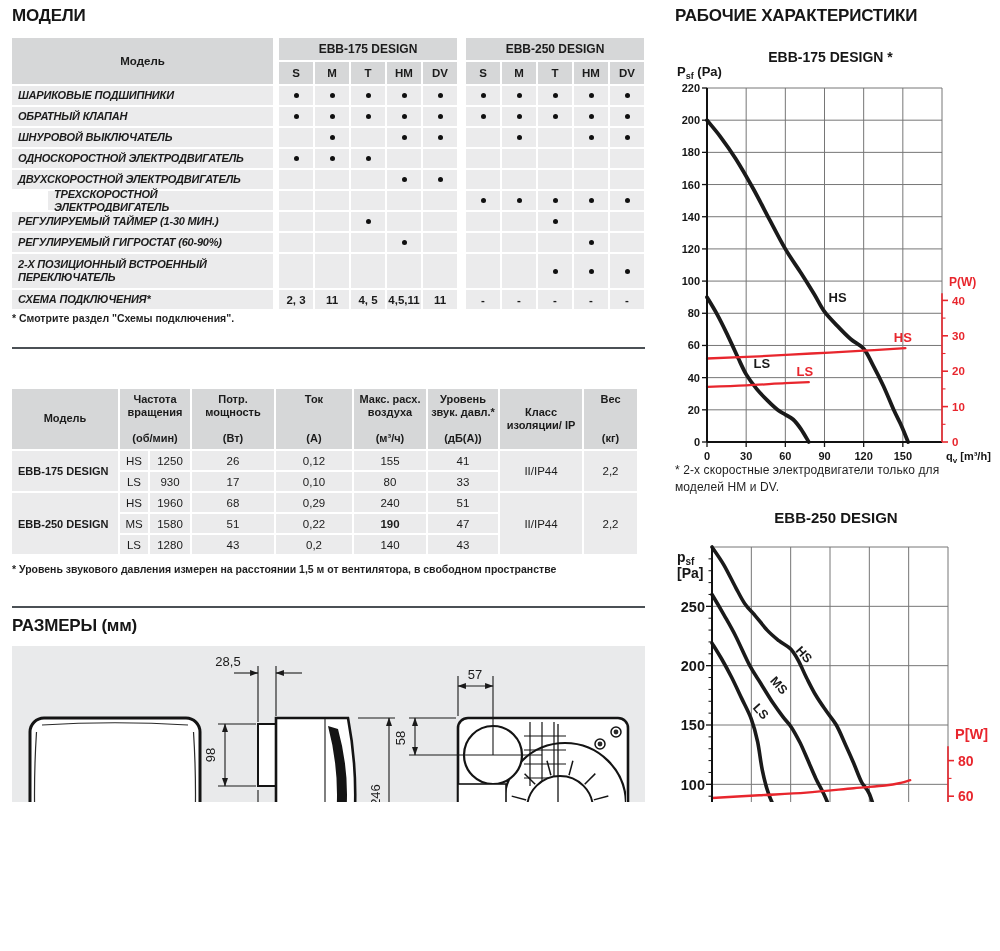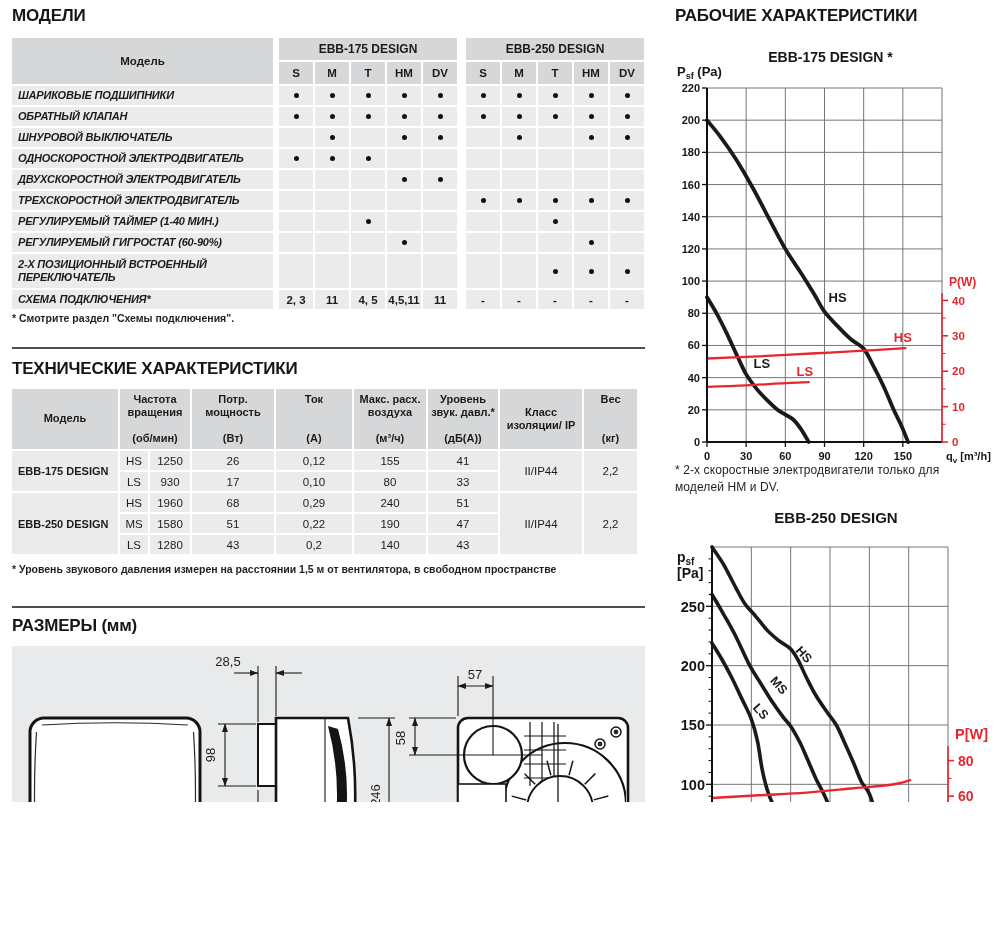--- a/index.html
+++ b/index.html
@@ -186,42 +186,42 @@
         <span class="dot"></span>
       </div>
       <div class="bc" style="grid-area: 7 / 7;">
         <span class="dot"></span>
       </div>
       <div class="bc" style="grid-area: 7 / 9;"></div>
       <div class="bc" style="grid-area: 7 / 10;"></div>
       <div class="bc" style="grid-area: 7 / 11;"></div>
       <div class="bc" style="grid-area: 7 / 12;"></div>
       <div class="bc" style="grid-area: 7 / 13;"></div>
-      <div class="lcell" style="grid-area: 8 / 1;">ТРЕХСКОРОСТНОЙ ЭЛЕКТРОДВИГАТЕЛЬ</div>
+      <div class="lcell" style="grid-area: 8 / 1; margin-left: 36px;">ТРЕХСКОРОСТНОЙ ЭЛЕКТРОДВИГАТЕЛЬ</div>
       <div class="bc" style="grid-area: 8 / 3;"></div>
       <div class="bc" style="grid-area: 8 / 4;"></div>
       <div class="bc" style="grid-area: 8 / 5;"></div>
       <div class="bc" style="grid-area: 8 / 6;"></div>
       <div class="bc" style="grid-area: 8 / 7;"></div>
       <div class="bc" style="grid-area: 8 / 9;">
         <span class="dot"></span>
       </div>
       <div class="bc" style="grid-area: 8 / 10;">
         <span class="dot"></span>
       </div>
       <div class="bc" style="grid-area: 8 / 11;">
         <span class="dot"></span>
       </div>
       <div class="bc" style="grid-area: 8 / 12;">
         <span class="dot"></span>
       </div>
       <div class="bc" style="grid-area: 8 / 13;">
         <span class="dot"></span>
       </div>
-      <div class="lcell" style="grid-area: 9 / 1;">РЕГУЛИРУЕМЫЙ ТАЙМЕР (1-40 МИН.)</div>
+      <div class="lcell" style="grid-area: 9 / 1;">РЕГУЛИРУЕМЫЙ ТАЙМЕР (1-30 МИН.)</div>
       <div class="bc" style="grid-area: 9 / 3;"></div>
       <div class="bc" style="grid-area: 9 / 4;"></div>
       <div class="bc" style="grid-area: 9 / 5;">
         <span class="dot"></span>
       </div>
       <div class="bc" style="grid-area: 9 / 6;"></div>
       <div class="bc" style="grid-area: 9 / 7;"></div>
       <div class="bc" style="grid-area: 9 / 9;"></div>
       <div class="bc" style="grid-area: 9 / 10;"></div>
       <div class="bc" style="grid-area: 9 / 11;">
@@ -271,21 +271,20 @@
       <div class="bc" style="grid-area: 12 / 10;">-</div>
       <div class="bc" style="grid-area: 12 / 11;">-</div>
       <div class="bc" style="grid-area: 12 / 12;">-</div>
       <div class="bc" style="grid-area: 12 / 13;">-</div>
     </div>
 
   <div class="footnote" style="left:12px;top:312px;">* Смотрите раздел "Схемы подключения".</div>
 
   <div class="divider" style="top:347px;"></div>
 
-  <div class="sec-title" style="left:12px;top:359px;">ТЕХНИЧЕСКИЕ ХАРАКТЕРИСТИКИ</div>
 
   <div class="ttable" id="tech-table">
       <div class="hc vcenter" style="grid-area: 1 / 1 / auto / span 1;">
         <div class="t-title">Модель</div>
       </div>
       <div class="hc" style="grid-area: 1 / 2 / auto / span 2;">
         <div class="t-title">Частота вращения</div>
         <div class="t-unit">(об/мин)</div>
       </div>
       <div class="hc" style="grid-area: 1 / 5 / auto / span 1;">
@@ -332,21 +331,21 @@
       <div class="bc" style="grid-area: 4 / 2;">HS</div>
       <div class="bc" style="grid-area: 4 / 3;">1960</div>
       <div class="bc" style="grid-area: 4 / 4;">68</div>
       <div class="bc" style="grid-area: 4 / 5;">0,29</div>
       <div class="bc" style="grid-area: 4 / 6; text-align: right;">240</div>
       <div class="bc" style="grid-area: 4 / 7;">51</div>
       <div class="bc" style="grid-area: 5 / 2;">MS</div>
       <div class="bc" style="grid-area: 5 / 3;">1580</div>
       <div class="bc" style="grid-area: 5 / 4;">51</div>
       <div class="bc" style="grid-area: 5 / 5;">0,22</div>
-      <div class="bc" style="grid-area: 5 / 6;">190</div>
+      <div class="bc" style="grid-area: 5 / 6; font-weight: bold;">190</div>
       <div class="bc" style="grid-area: 5 / 7;">47</div>
       <div class="bc" style="grid-area: 6 / 2;">LS</div>
       <div class="bc" style="grid-area: 6 / 3;">1280</div>
       <div class="bc" style="grid-area: 6 / 4;">43</div>
       <div class="bc" style="grid-area: 6 / 5;">0,2</div>
       <div class="bc" style="grid-area: 6 / 6;">140</div>
       <div class="bc" style="grid-area: 6 / 7;">43</div>
     </div>
 
   <div class="footnote" style="left:12px;top:563px;">* Уровень звукового давления измерен на расстоянии 1,5 м от вентилятора, в свободном пространстве</div>

